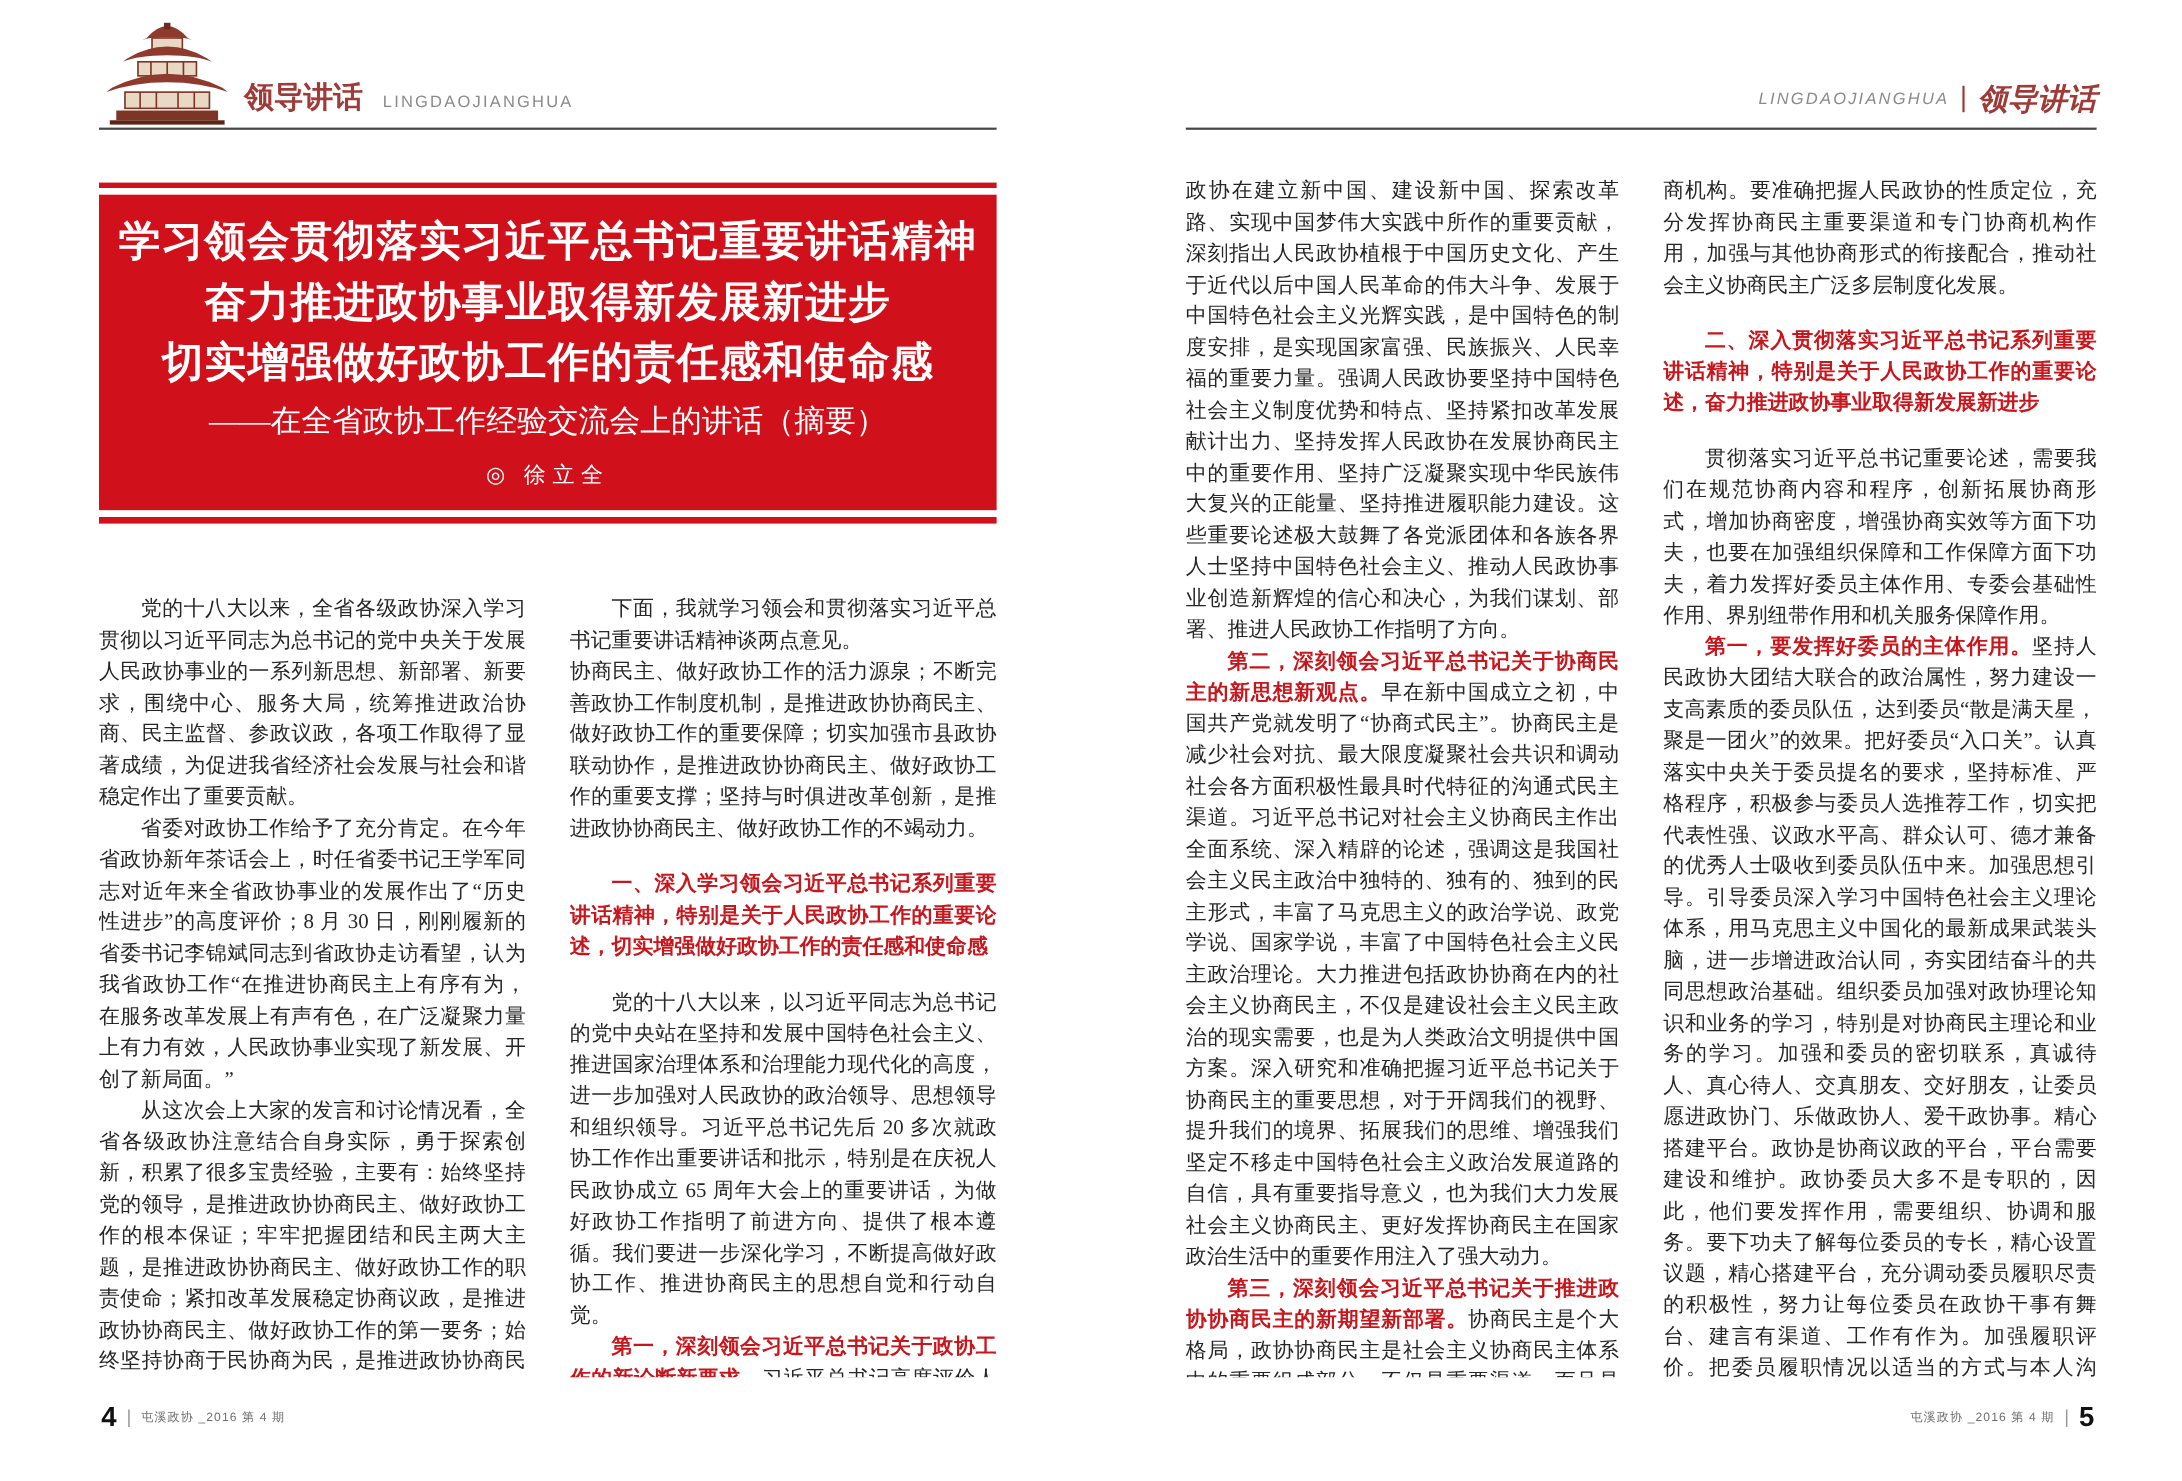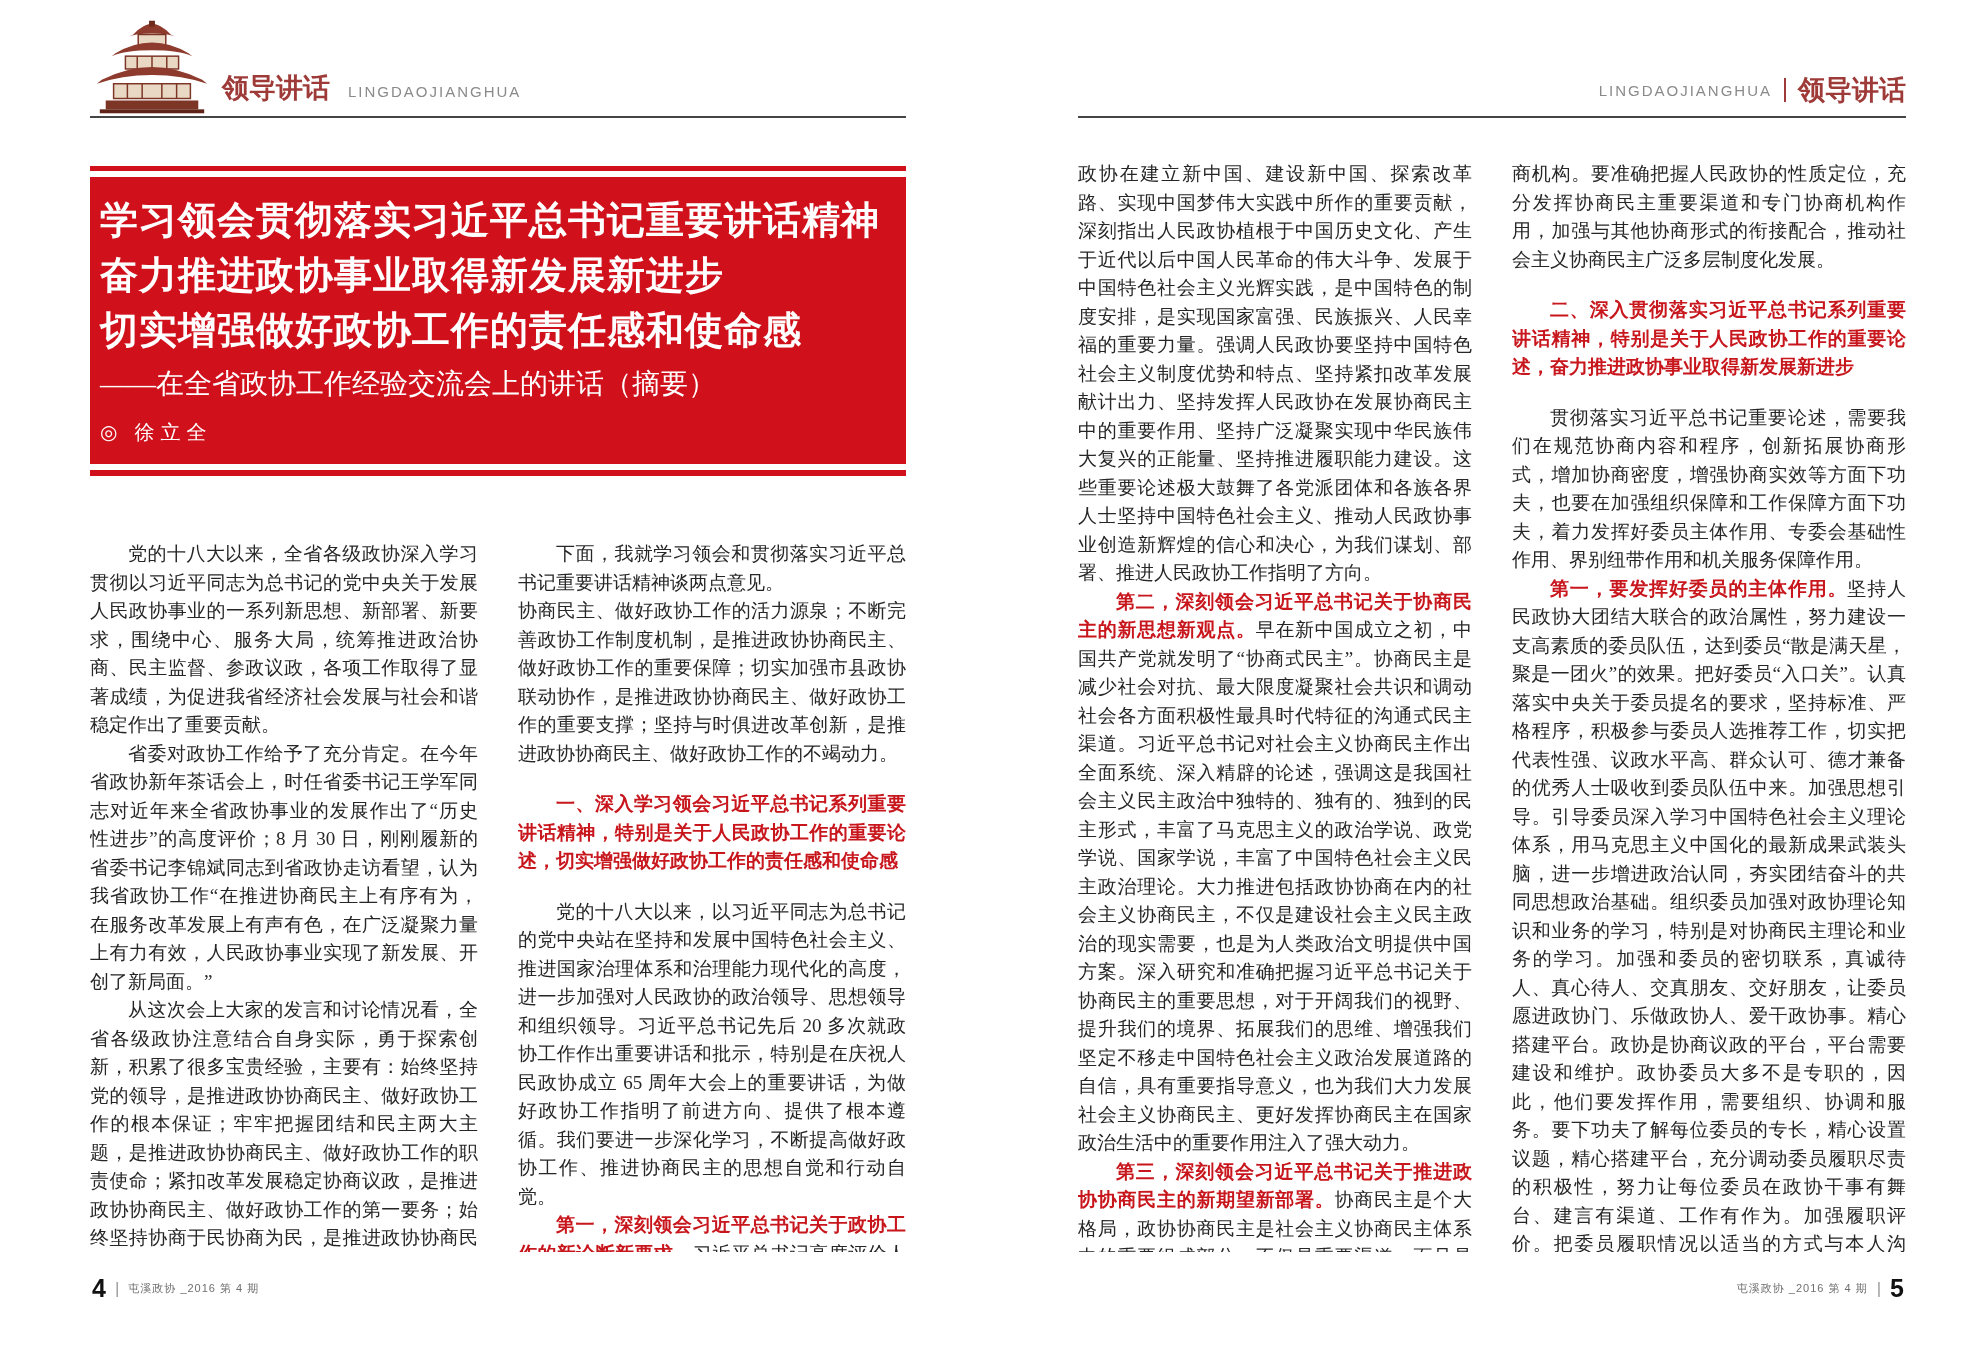--- a/index.html
+++ b/index.html
@@ -14,36 +14,36 @@
     position:relative;width:1984px;height:1346px;background:#ffffff;
     font-family:"Liberation Serif","DejaVu Serif",serif;overflow:hidden;
   }
   
   .logo{position:absolute;left:88px;top:20px;width:128px;height:94px;}
   .head-left{position:absolute;left:222px;top:70px;white-space:nowrap;}
   .head-left .cn{font-family:"Liberation Sans","DejaVu Sans",sans-serif;font-weight:bold;
     font-size:27px;color:var(--brand-red);}
   .head-left .en{font-family:"Liberation Sans","DejaVu Sans",sans-serif;font-size:15px;
     color:#8a8a8a;letter-spacing:2px;margin-left:18px;}
-  .head-right{position:absolute;right:78px;top:72px;white-space:nowrap;text-align:right;}
+  .head-right{position:absolute;right:78px;top:72px;white-space:nowrap;text-align:right;font-style:italic;}
   .head-right .en{font-family:"Liberation Sans","DejaVu Sans",sans-serif;font-size:15px;
     color:#8a8a8a;letter-spacing:2px;vertical-align:middle;}
   .head-right .sep{display:inline-block;width:2px;height:24px;background:var(--brand-red);
     margin:0 12px;vertical-align:middle;}
   .head-right .cn{font-family:"Liberation Sans","DejaVu Sans",sans-serif;font-weight:bold;
     font-size:27px;color:var(--brand-red);vertical-align:middle;}
   .rule{position:absolute;top:116px;height:2px;background:#454545;}
   .rule.left{left:90px;width:816px;}
   .rule.right{left:1078px;width:828px;}
   
   .title-wrap{position:absolute;left:90px;top:166px;width:816px;}
   .red-line{height:5px;background:var(--box-red);}
   .red-line.bottom{height:6px;}
   .red-gap{height:6px;background:#ffffff;}
-  .title-box{background:var(--box-red);color:#ffffff;
+  .title-box{background:var(--box-red);color:#ffffff;text-align:center;
     padding:16px 10px 18px 10px;}
   .title-line{font-family:"Liberation Sans","DejaVu Sans",sans-serif;font-weight:bold;
     font-size:38px;line-height:55px;letter-spacing:1px;}
   .title-sub{font-family:Liberation Serif, serif;
     font-size:28px;line-height:40px;margin-top:6px;}
   .title-author{font-size:20px;line-height:28px;margin-top:14px;letter-spacing:6px;}
   
   .body-col{position:absolute;font-size:19px;line-height:28.5px;color:var(--body-ink);
     text-align:justify;overflow:hidden;}
   .body-col p{margin:0;}

